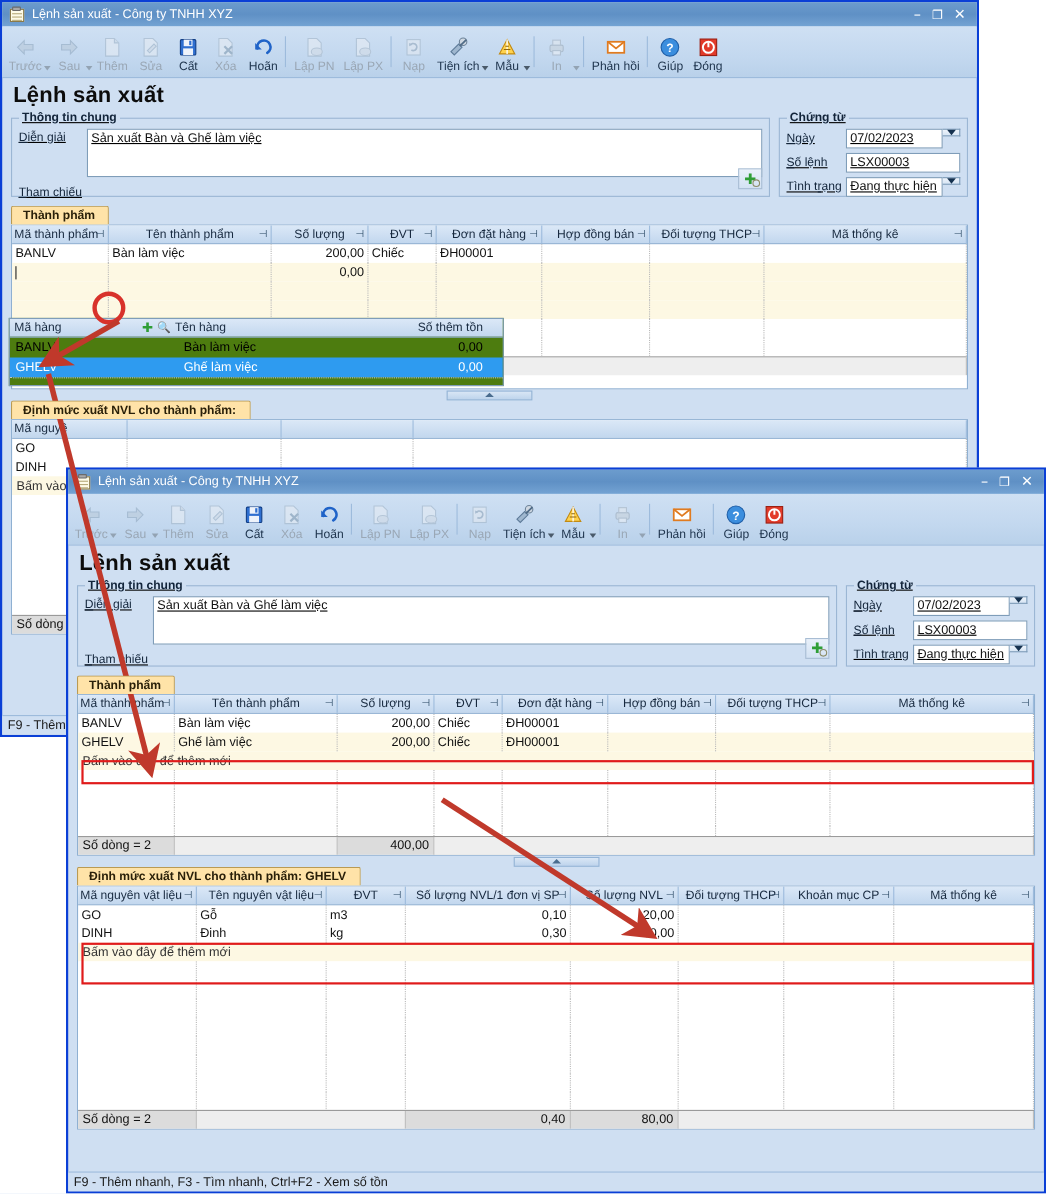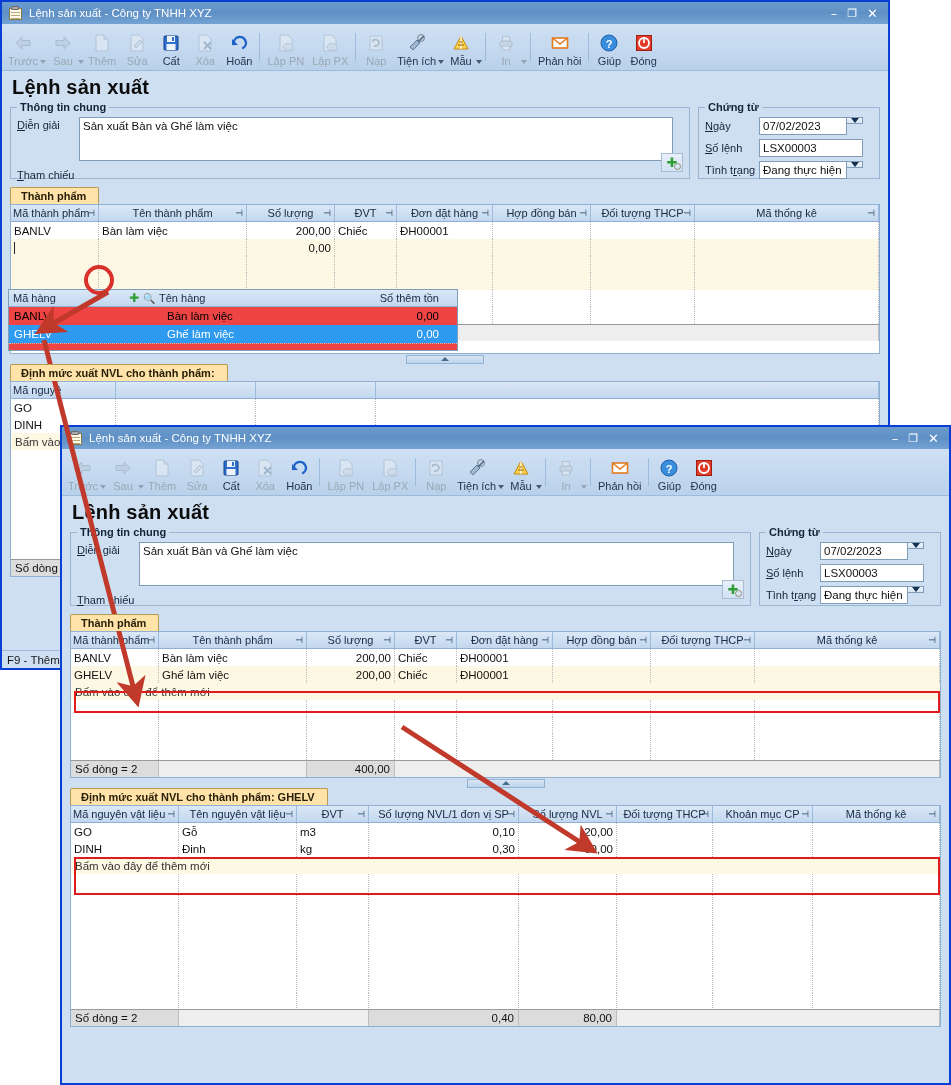--- a/index.html
+++ b/index.html
@@ -88,22 +88,23 @@
 
   
   .winbody { position: relative; flex: 1; padding: 0 8px; overflow: hidden; }
   .page-title {
     font-size: 20px; font-weight: bold; color: #0c0c0c;
     margin: 5px 0 2px 2px; letter-spacing: .2px;
   }
 
   fieldset.grp {
     border: 1px solid #9bb6d4;
-    margin: 0; padding: 4px 16px 6px 6px;
+    margin: 0; padding: 4px 6px 6px 6px;
     position: relative;
+    text-decoration: underline;
   }
   fieldset.grp > legend {
     font-weight: bold; font-size: 11px; padding: 0 3px; color: #12243a;
   }
   .fieldrow { display: flex; align-items: flex-start; }
   .flabel { width: 62px; flex: none; font-size: 11px; color: #12243a; padding-top: 2px; }
   .flabel u { text-decoration: underline; }
   textarea.desc {
     flex: 1; height: 44px; border: 1px solid #7f9db9; background: #ffffff;
     font-family: "Liberation Sans", sans-serif; font-size: 11.5px;
@@ -205,21 +206,21 @@
   }
 
   .statusbar {
     flex: none; height: 18px; background: #cfdff2;
     border-top: 1px solid #9dbbdc;
     display: flex; align-items: center; padding: 0 5px;
     font-size: 11.5px; color: #1a1a1a;
   }
 
   
-  .lookup { position: absolute; border: 1px solid #7f9db9; background: #ef4444; }
+  .lookup { position: absolute; border: 1px solid #7f9db9; background: #4d7c0f; }
   .lookup-head {
     display:flex; align-items:center; height:17px;
     background: linear-gradient(to bottom,#dbe8f7,#c2d7ee);
     border-bottom:1px solid #8fb0d2; font-size:11px; color:#17293f;
   }
   .lookup-row { display:flex; height:18px; font-size:11.5px; align-items:center; }
   .lookup-row.sel { background:#2e9bf0; color:#fff; }
   .lookup-row.empty { border-top:1px dotted #c4c4c4; }
 
   
@@ -1147,20 +1148,23 @@
         <div class="grid-foot" id="g3foot" style="position:absolute; left:0; right:0; bottom:0;">
             <div class="gf" style="width:108px;">Số dòng = 2</div>
             <div class="gf light" style="width:190px;"></div>
             <div class="gf num" style="width:150px;">0,40</div>
             <div class="gf num" style="width:98px;">80,00</div>
             <div class="gf light" style="flex:1;"></div>
           </div>
       </div>
     </div>
 
+    <div class="statusbar">
+      <span>F9 - Thêm nhanh, F3 - Tìm nhanh, Ctrl+F2 - Xem số tồn</span>
+    </div>
   </div>
 
   <div class="ann ann-circle" style="left:84px; top:265px; width:30px; height:30px;"></div>
 
   <div class="redbox" style="left:74px; top:691px; width:866px; height:22px;"></div>
   <div class="redbox" style="left:74px; top:857px; width:866px; height:38px;"></div>
 
   <svg class="arrows" viewBox="0 0 951 1085">
     <defs>
       <marker id="ah" markerWidth="6" markerHeight="6" refX="3.2" refY="3" orient="auto">

